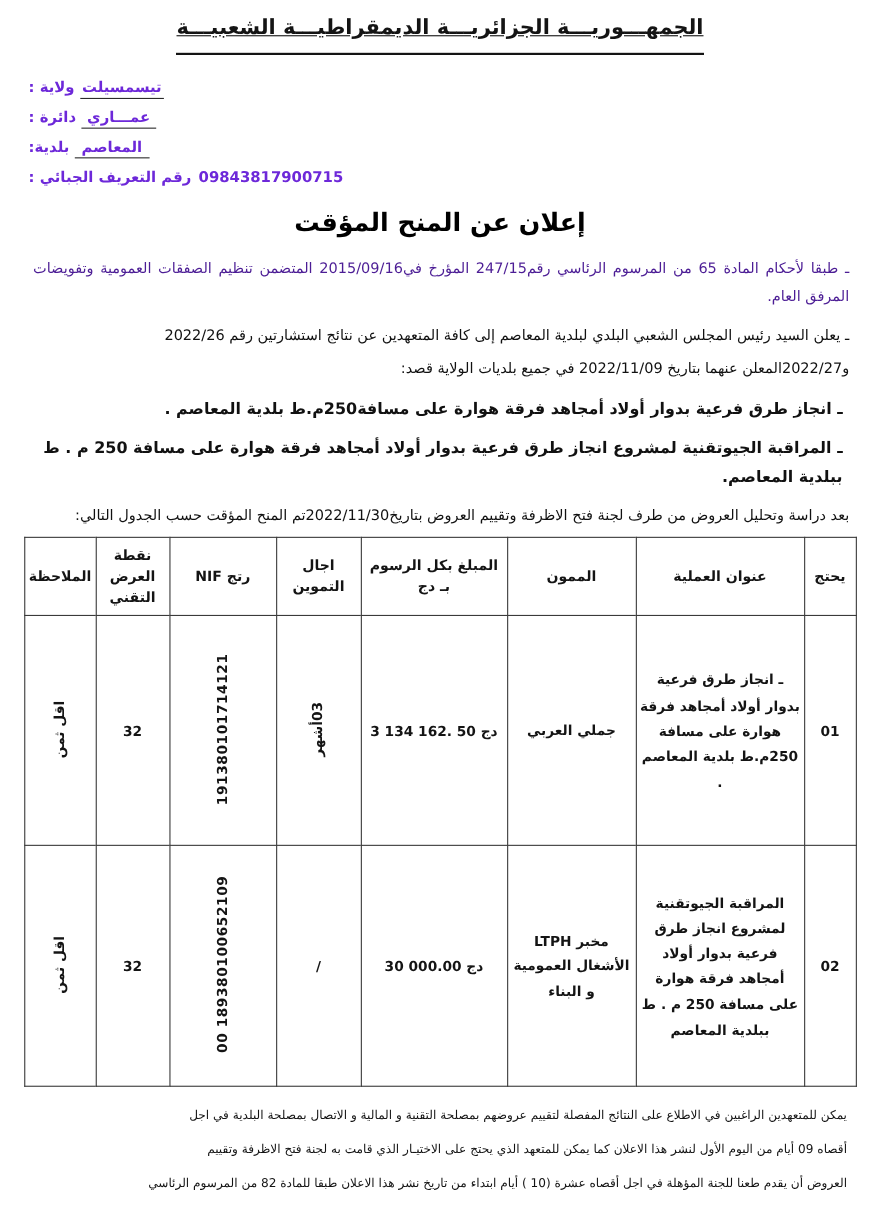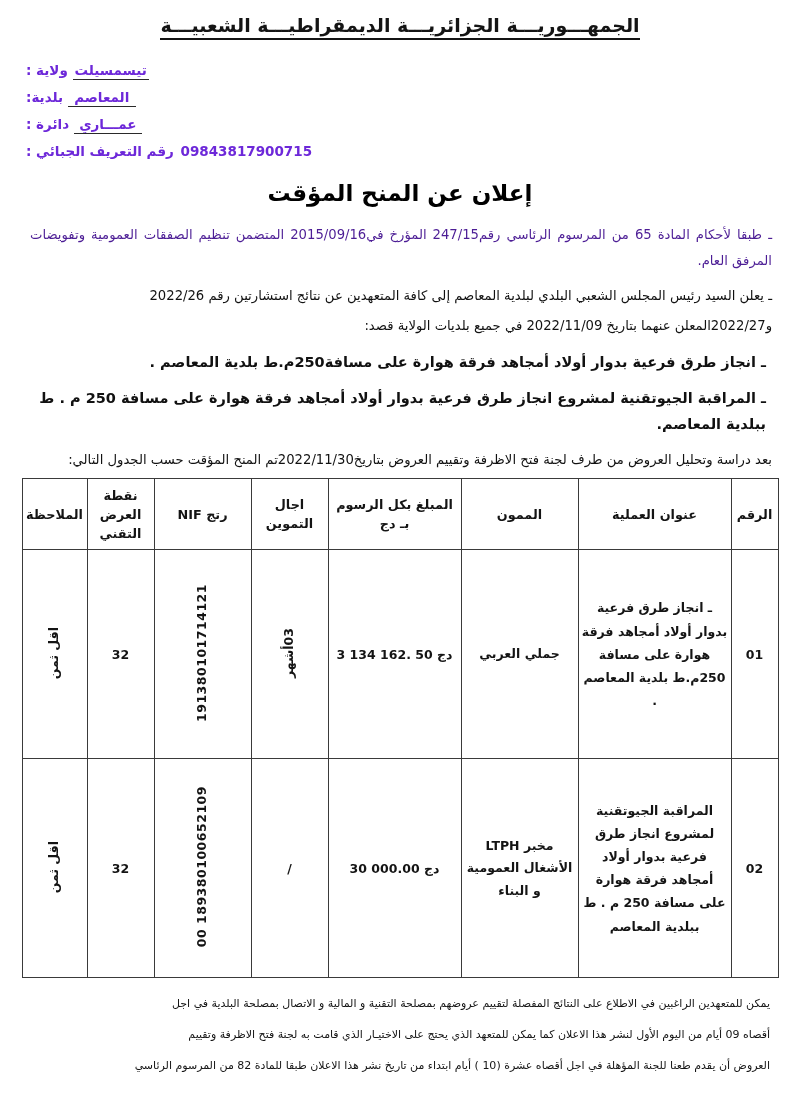--- a/index.html
+++ b/index.html
@@ -28,21 +28,22 @@
     text-align: center;
     font-size: 19px;
     font-weight: bold;
     letter-spacing: 1px;
     margin-top: 14px;
     color: #141414;
   }
   .republic .underline {
     display: inline-block;
     border-bottom: 2px solid #141414;
-    padding-bottom: 2px;
+    padding-bottom: 12px;
+    text-decoration: underline;
   }
 
   .admin-block {
     margin-top: 22px;
     padding-left: 26px;
     text-align: left;
     direction: rtl;
   }
   .admin-line {
     font-size: 13.5px;
@@ -194,26 +195,26 @@
   <div class="republic">
     <span class="underline">الجمهـــوريـــة الجزائريـــة الديمقراطيـــة الشعبيـــة</span>
   </div>
 
   <div class="admin-block">
     <div class="admin-line">
       <span class="val">تيسمسيلت</span>
       <span>ولاية :</span>
     </div>
     <div class="admin-line">
+      <span class="val">عمـــاري</span>
+      <span>دائرة :</span>
+    </div>
+    <div class="admin-line">
       <span class="val">المعاصم</span>
       <span>بلدية:</span>
-    </div>
-    <div class="admin-line">
-      <span class="val">عمـــاري</span>
-      <span>دائرة :</span>
     </div>
     <div class="admin-line nif">
       <span class="val">09843817900715</span>
       <span>رقم التعريف الجبائي :</span>
     </div>
   </div>
 
   <div class="doc-title">إعلان عن المنح المؤقت</div>
 
   <div class="para">ـ طبقا لأحكام المادة 65 من المرسوم الرئاسي رقم247/15 المؤرخ في2015/09/16 المتضمن تنظيم الصفقات العمومية وتفويضات المرفق العام.</div>
@@ -222,21 +223,21 @@
   <div class="intro-line">و2022/27المعلن عنهما بتاريخ 2022/11/09 في جميع بلديات الولاية قصد:</div>
 
   <div class="bullet-item">ـ انجاز طرق فرعية بدوار أولاد أمجاهد فرقة هوارة على مسافة250م.ط بلدية المعاصم .</div>
   <div class="bullet-item">ـ المراقبة الجيوتقنية لمشروع انجاز طرق فرعية بدوار أولاد أمجاهد فرقة هوارة على مسافة 250 م . ط ببلدية المعاصم.</div>
 
   <div class="table-lead">بعد دراسة وتحليل العروض من طرف لجنة فتح الاظرفة وتقييم العروض بتاريخ2022/11/30تم المنح  المؤقت حسب الجدول التالي:</div>
 
   <table class="main">
     <thead>
       <tr>
-        <th class="col-num">الرقم</th>
+        <th class="col-num">يحتج</th>
         <th class="col-obj">عنوان العملية</th>
         <th class="col-sup">الممون</th>
         <th class="col-amt">المبلغ بكل الرسوم بـ دج</th>
         <th class="col-delay">اجال التموين</th>
         <th class="col-nif">رتج NIF</th>
         <th class="col-note">نقطة العرض التقني</th>
         <th class="col-rem">الملاحظة</th>
       </tr>
     </thead>
     <tbody>

